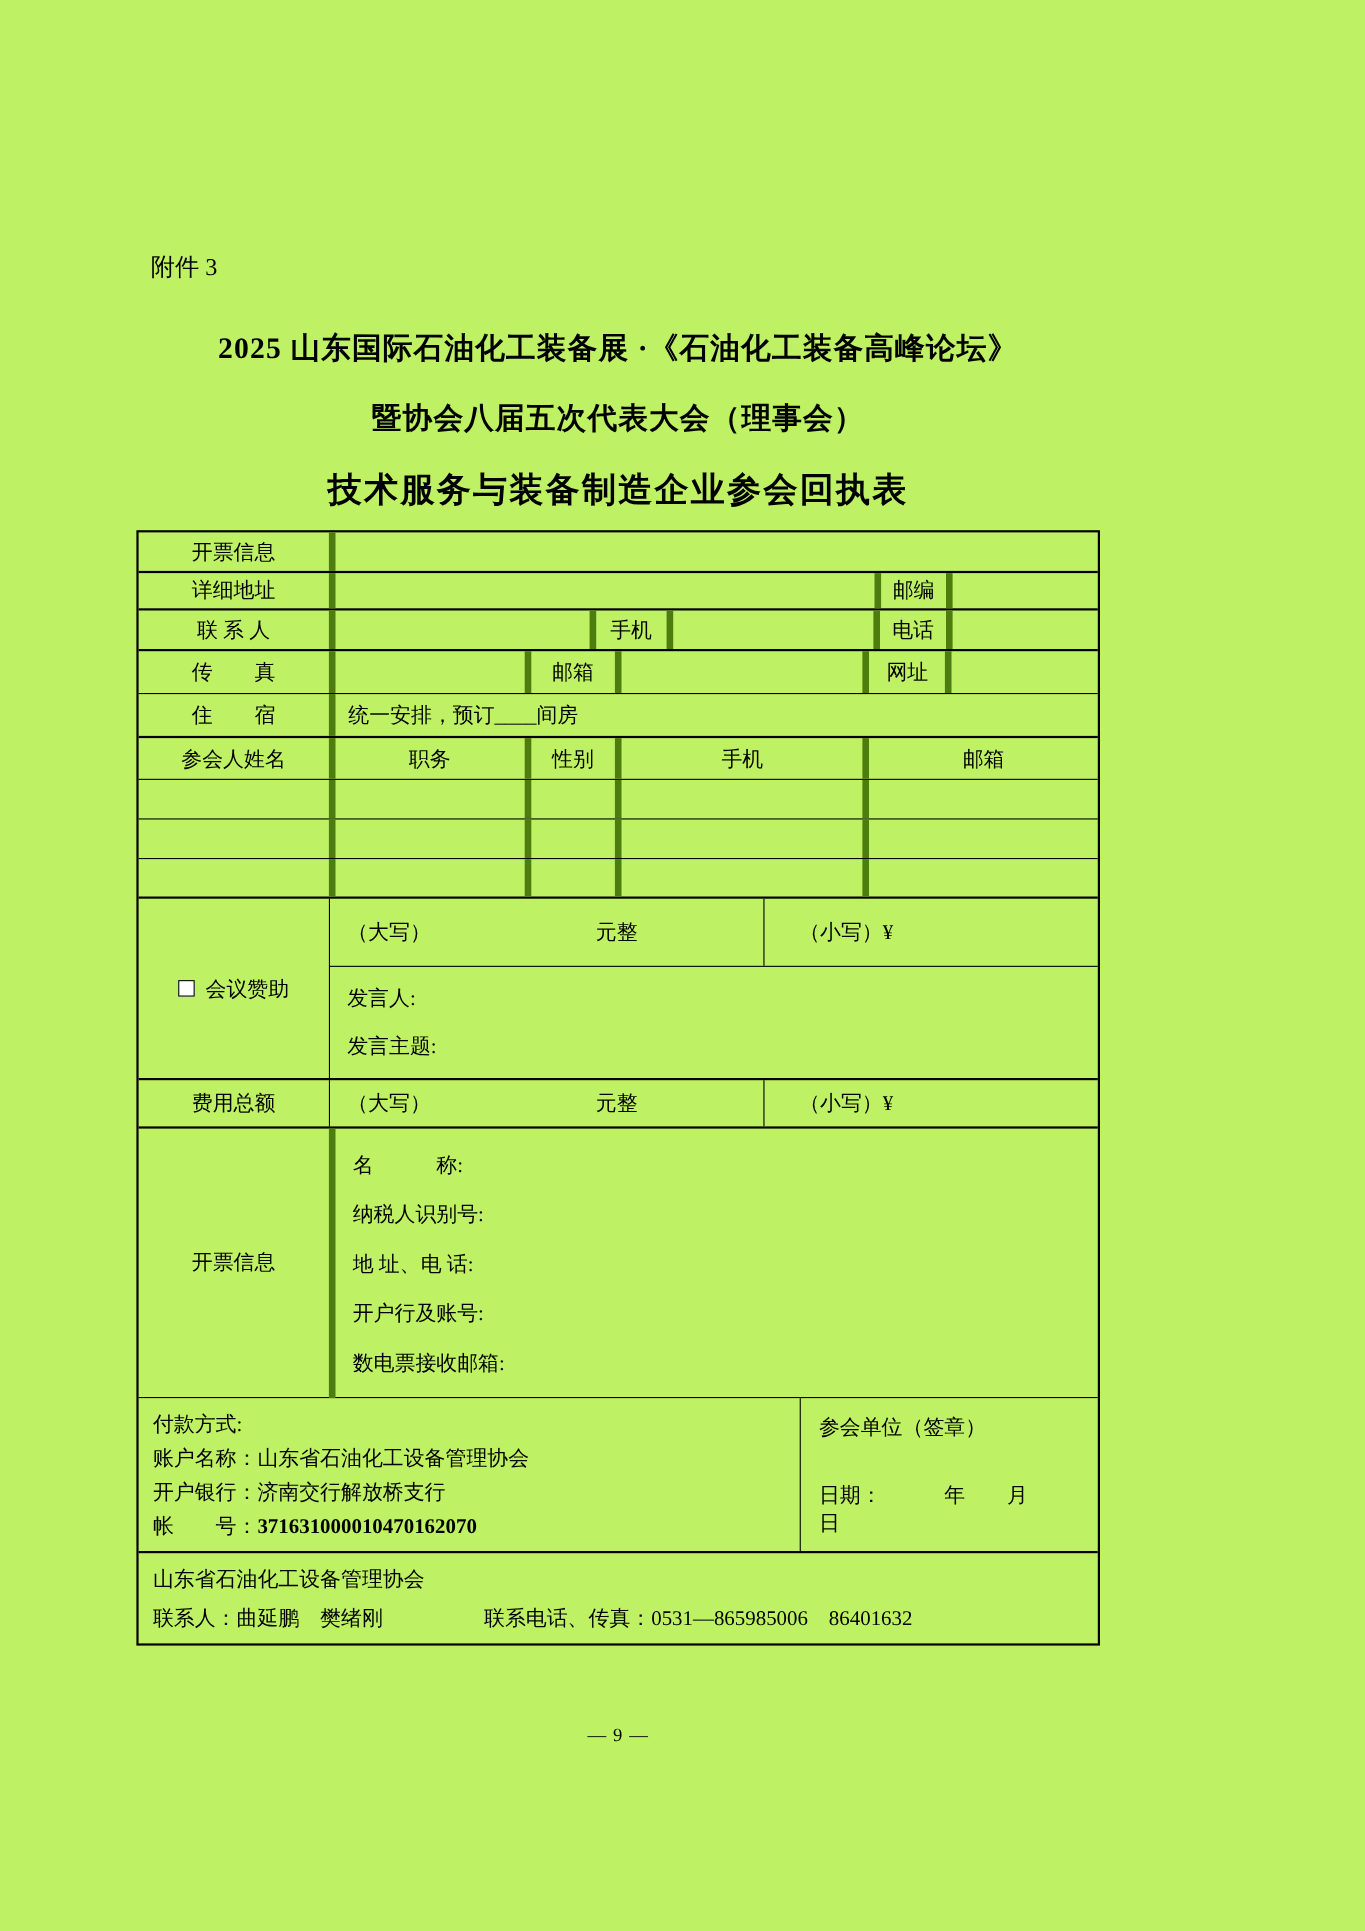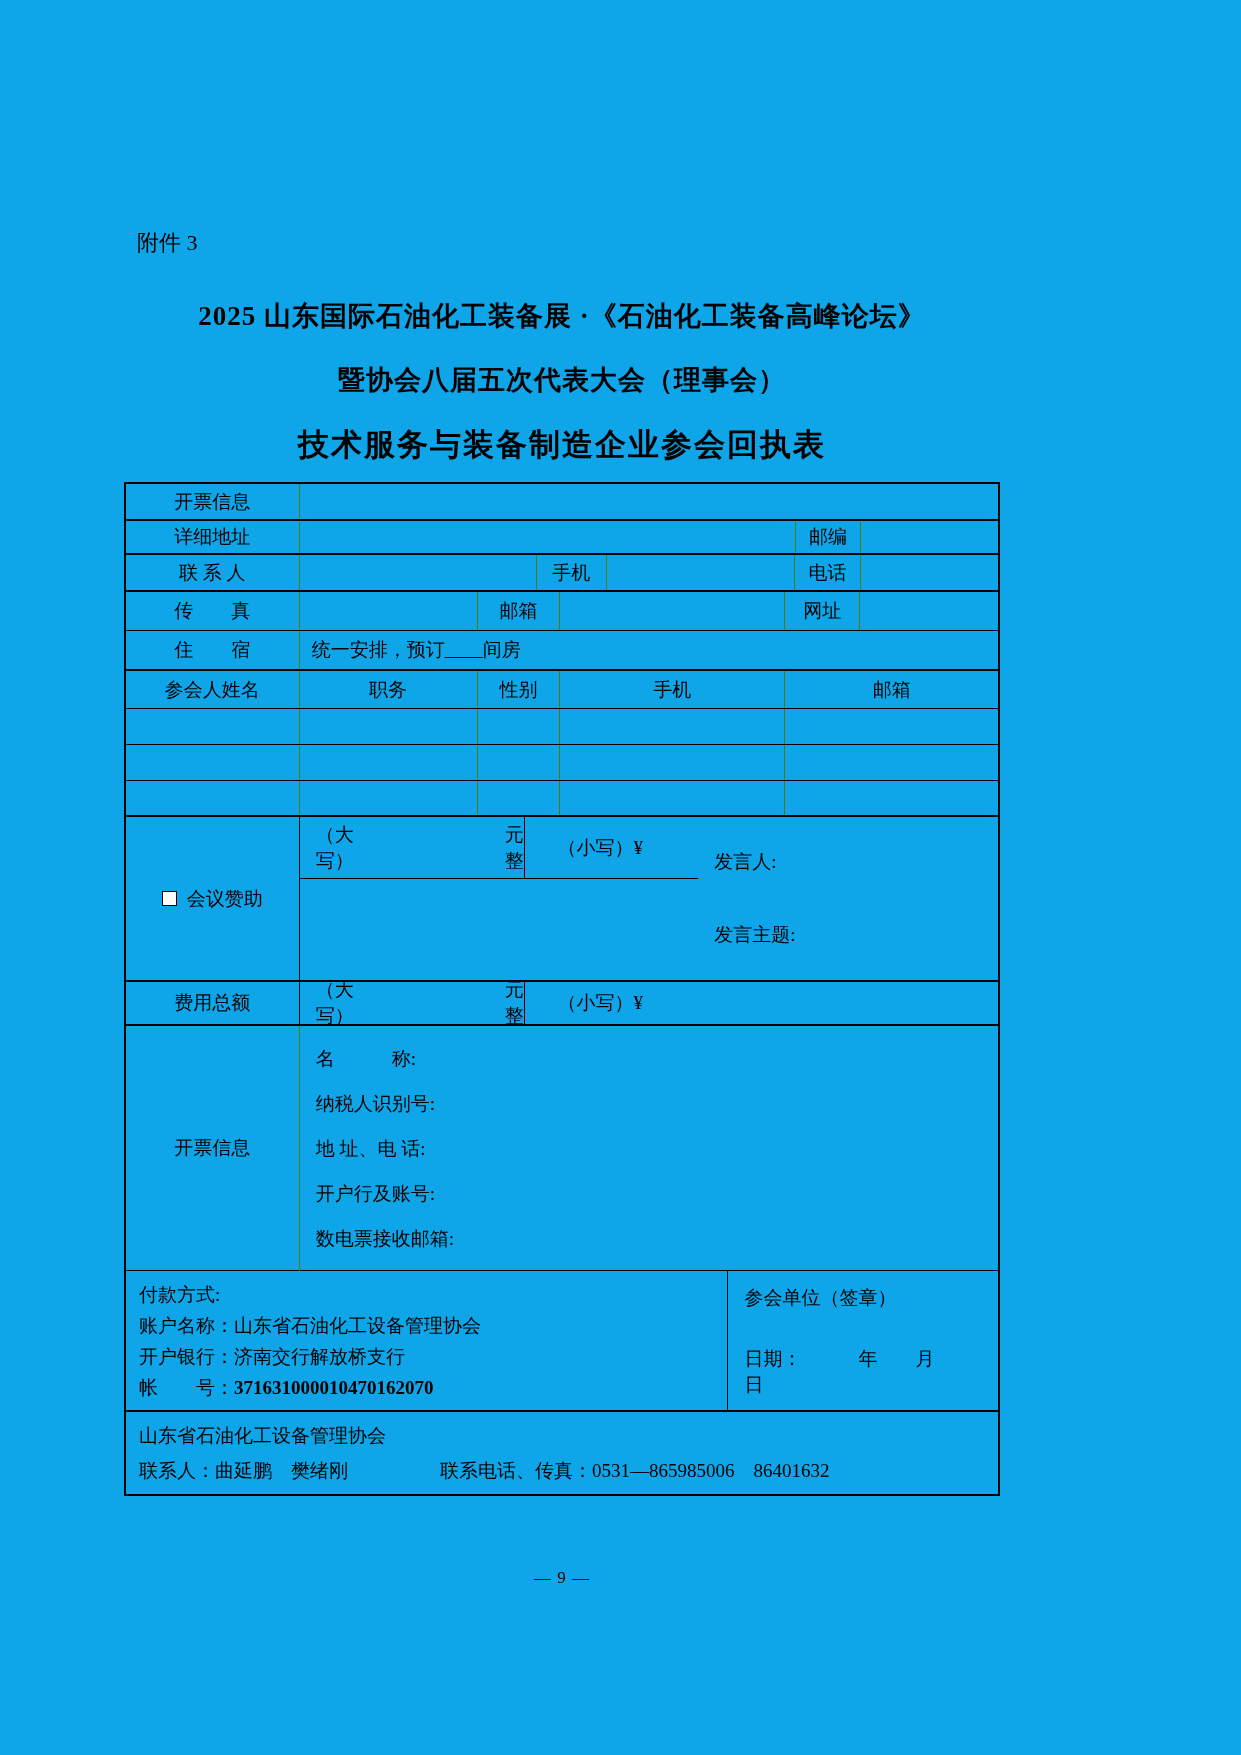--- a/index.html
+++ b/index.html
@@ -1,52 +1,52 @@
 <!DOCTYPE html>
 <html><head>
 <meta charset="utf-8">
 <style>
   * { margin:0; padding:0; box-sizing:border-box; }
   html,body { background:#ffffff; }
   .page {
     position:relative; width:1241px; height:1755px; margin:0 auto;
-    background:#0ea5e9; color:#000;
+    background:#bef264; color:#000;
     font-family:"Liberation Serif","DejaVu Serif",serif;
     font-size:19px; overflow:hidden;
   }
   .content { position:absolute; left:124px; top:0; width:876px; }
   .attachment { padding-top:228px; font-size:22px; padding-left:13px; }
   .title1 { margin-top:40px; text-align:center; font-weight:bold; font-size:27px; letter-spacing:1px; }
   .title2 { margin-top:28px; text-align:center; font-weight:bold; font-size:27px; letter-spacing:1px; }
   .title3 { margin-top:26px; text-align:center; font-weight:bold; font-size:31px; letter-spacing:2px; }
 
   .ftable { margin-top:16px; border:2.5px solid #000; width:100%; }
   .row { display:flex; align-items:stretch; border-bottom:1px solid #000; }
   .row.bb2 { border-bottom-width:2px; }
   .row.bb3 { border-bottom-width:2.5px; }
   .row:last-child { border-bottom:none; }
   .cell { min-height:100%; }
-  .cell + .cell { border-left:1px solid #4d7c0f; }
+  .cell + .cell { border-left:6px solid #4d7c0f; }
   .lab { display:flex; align-items:center; justify-content:center; text-align:center; }
   .val { }
   .left-pad { display:flex; align-items:center; padding-left:12px; }
 
   .h37{height:37px}.h34{height:34px}.h39{height:39px}.h40{height:40px}
   .h38{height:38px}.h36{height:36px}.h44{height:44px}
 
   
   .w-label{width:19.8%}
   .w-rest{width:80.2%}
   .w2a{width:56.9%}.w2b{width:7.5%}.w2c{width:15.8%}
   .w3a{width:27.2%}.w3b{width:8%}.w3c{width:21.6%}.w3d{width:7.6%}.w3e{width:15.8%}
   .w4a{width:20.4%}.w4b{width:9.5%}.w4c{width:25.8%}.w4d{width:8.6%}.w4e{width:15.9%}
   .wa1{width:19.8%}.wa2{width:20.4%}.wa3{width:9.5%}.wa4{width:25.8%}.wa5{width:24.5%}
 
   
-  .block-right { width:80.2%; border-left:1px solid #000; display:flex; flex-direction:row; }
+  .block-right { width:80.2%; border-left:1px solid #000; display:flex; flex-direction:column; }
   .srow { display:flex; border-bottom:1px solid #000; }
   .srow:last-child { border-bottom:none; }
   .srow .sa { width:56.4%; display:flex; align-items:center; padding-left:16px; }
   .srow .sb { flex:1; border-left:1px solid #000; display:flex; align-items:center; padding-left:32px; }
   .h62{height:62px}
   .two-lines { flex:1; display:flex; flex-direction:column; justify-content:space-around; padding:8px 0 8px 16px; }
   .unit-gap { margin-left:150px; }
 
   .checkbox {
     display:inline-block; width:15px; height:15px; border:1.6px solid #000;

